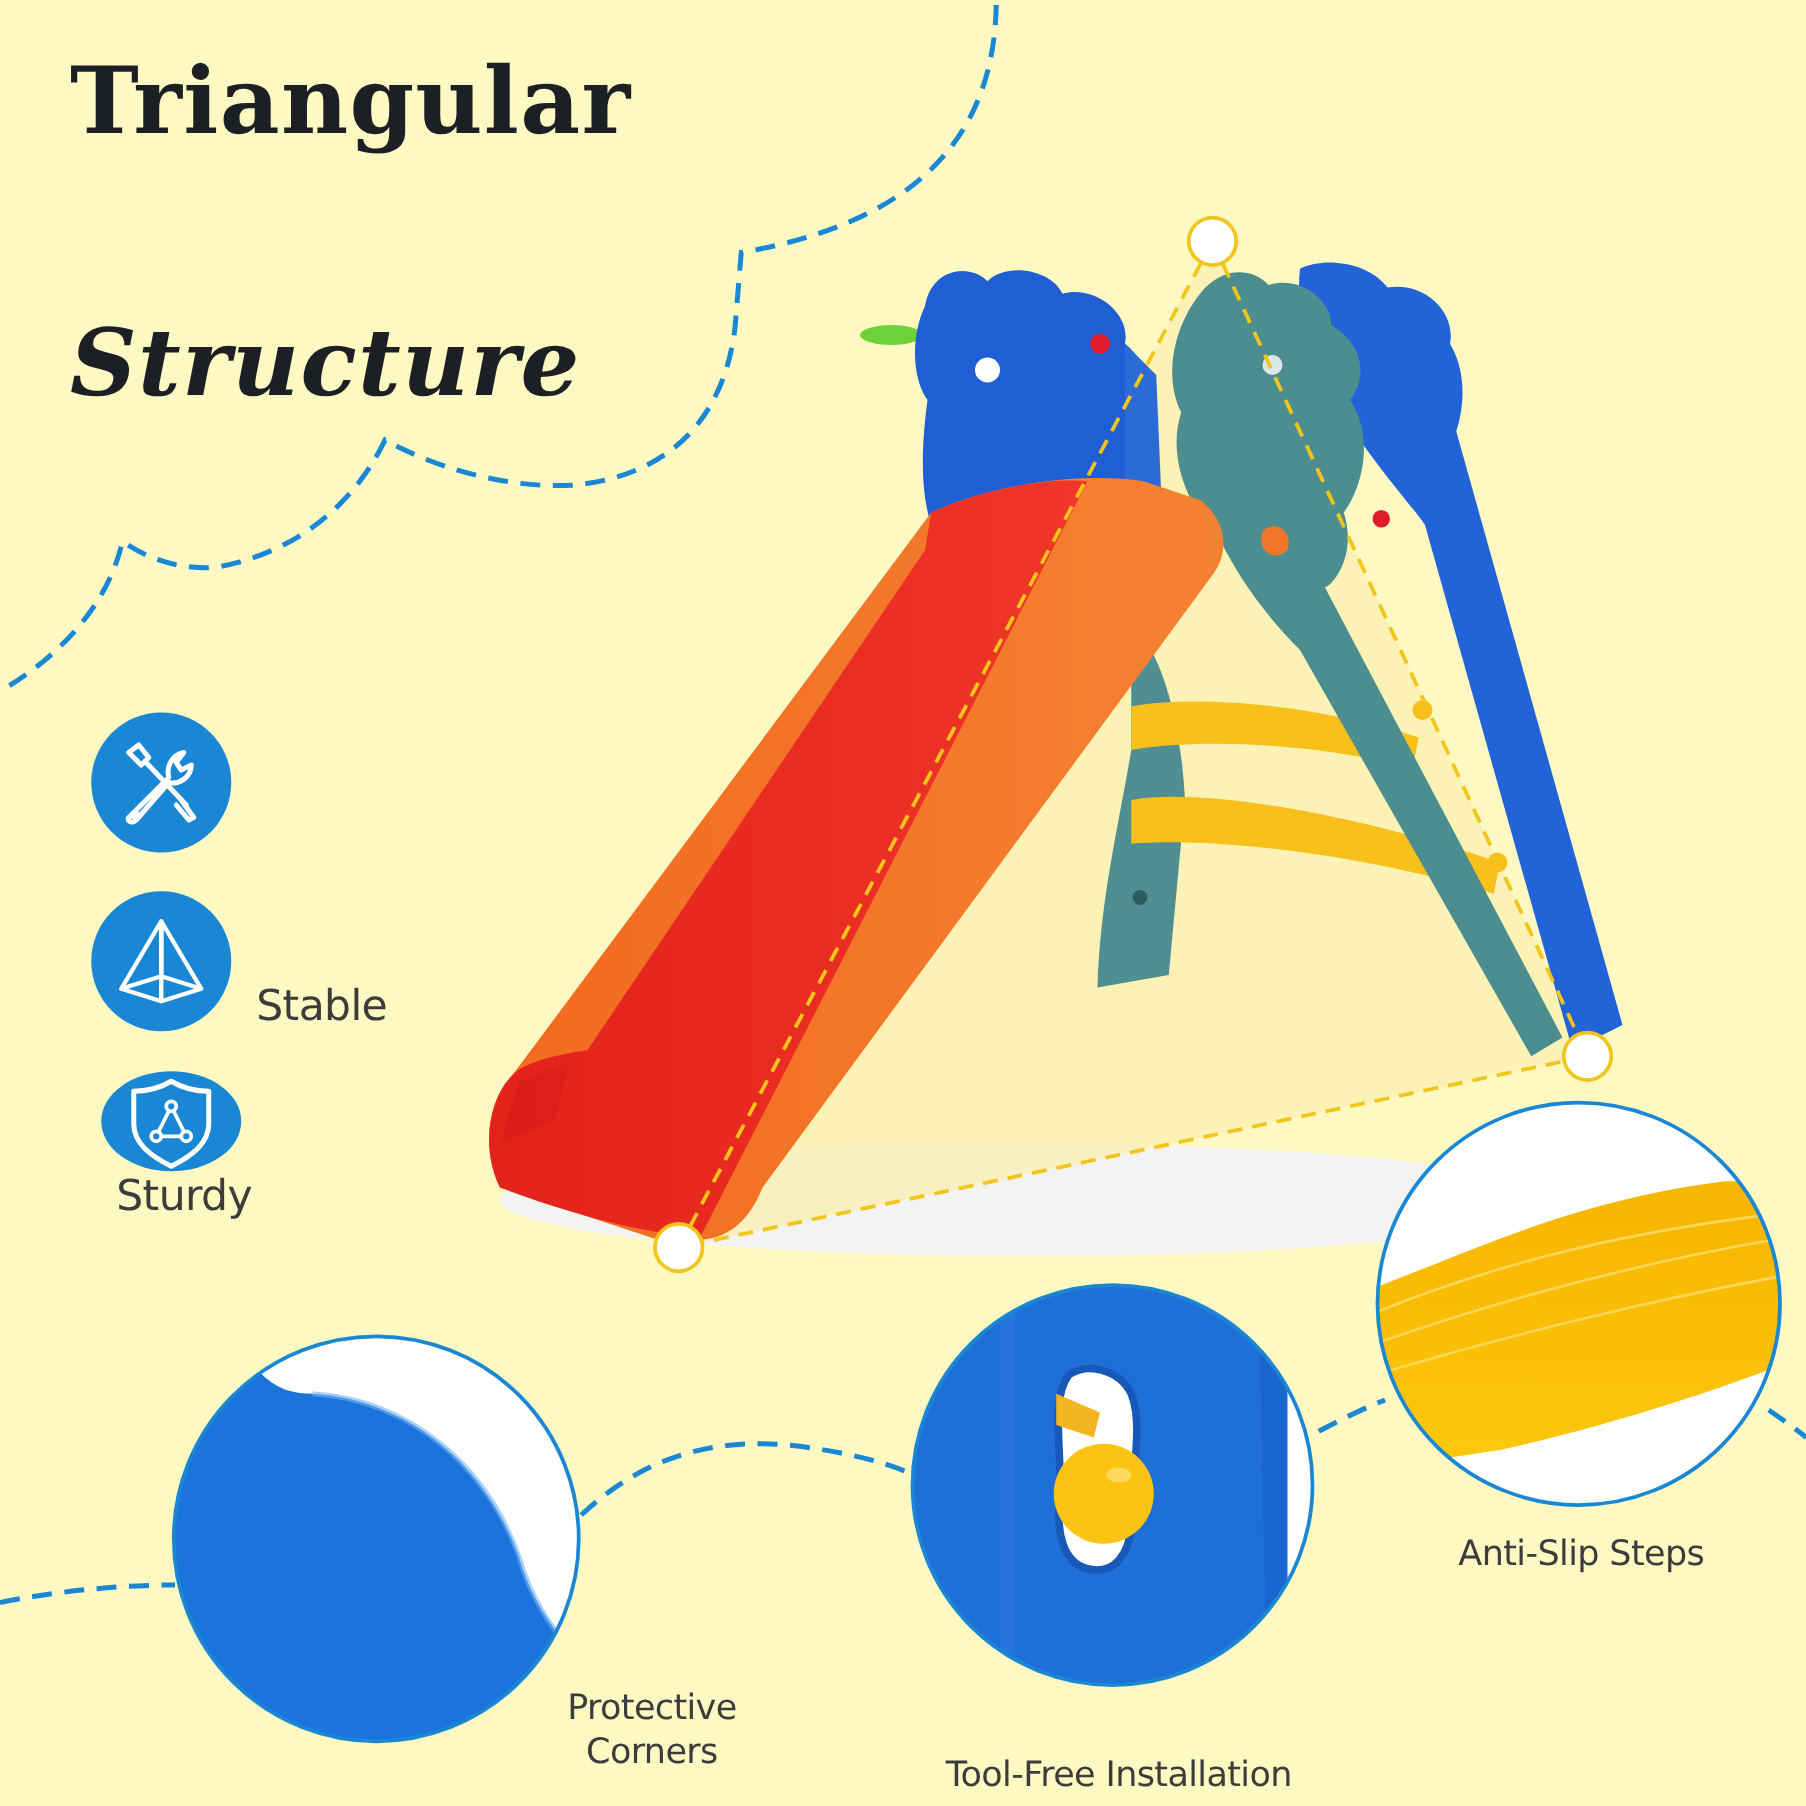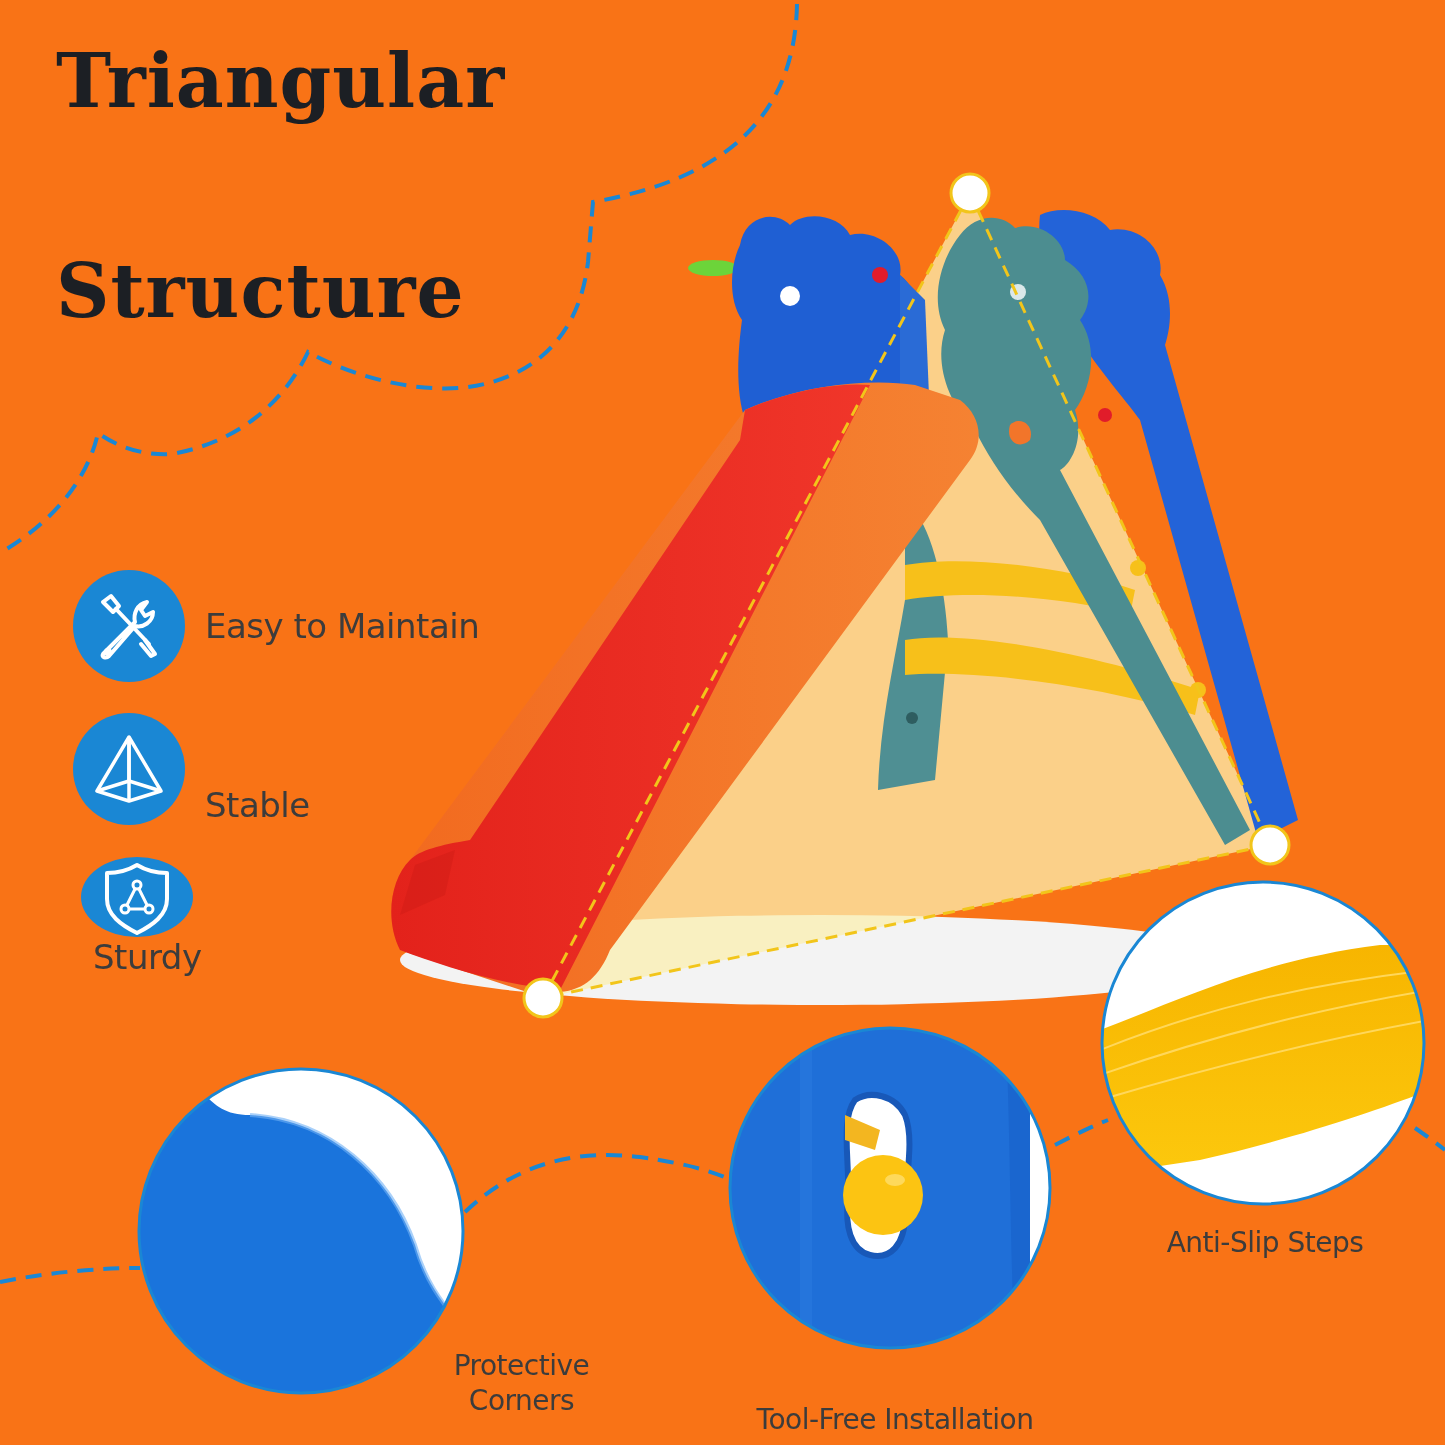--- a/index.html
+++ b/index.html
@@ -1,21 +1,21 @@
 <!DOCTYPE html>
 <html><head>
 <meta charset="utf-8">
 <style>
   html, body { margin: 0; padding: 0; background: #ffffff; }
   #canvas {
     position: relative;
     width: 1445px;
     height: 1445px;
     overflow: hidden;
-    background: #f97316;
+    background: #fef9c3;
   }
   svg.layer { position: absolute; left: 0; top: 0; }
   .headline {
     position: absolute;
     left: 56px;
     font-family: "DejaVu Serif", "Liberation Serif", serif;
     font-weight: bold;
     color: #1c1f24;
     font-size: 74px;
     line-height: 1;
@@ -61,21 +61,21 @@
 
   <svg class="layer" width="1445" height="1445">
     <path d="M797,4 C795,120 720,180 593,202 L588,262 C580,330 540,380 460,388 C400,392 340,370 308,352 C290,390 250,440 172,454 C140,456 115,445 98,433 C85,490 40,530 0,553" fill="none" stroke="#1a87d4" stroke-width="4" stroke-dasharray="16,10"></path>
     <path d="M0,1282 C50,1272 100,1268 140,1268" fill="none" stroke="#1a87d4" stroke-width="4" stroke-dasharray="16,10"></path>
     <path d="M465,1212 C520,1160 580,1150 640,1157 C690,1164 712,1172 727,1178" fill="none" stroke="#1a87d4" stroke-width="4" stroke-dasharray="16,10"></path>
     <path d="M1055,1145 C1080,1132 1095,1125 1108,1120" fill="none" stroke="#1a87d4" stroke-width="4" stroke-dasharray="16,10"></path>
     <path d="M1415,1128 C1425,1135 1435,1142 1445,1150" fill="none" stroke="#1a87d4" stroke-width="4" stroke-dasharray="16,10"></path>
   </svg>
 
   <div class="headline" style="top:44px;">Triangular</div>
-  <div class="headline" style="top:254px;">Structure</div>
+  <div class="headline" style="top:254px;font-style:italic;">Structure</div>
 
   <svg class="layer" width="1445" height="1445">
     <defs>
       <linearGradient id="redGrad" x1="0" y1="0" x2="1" y2="0">
         <stop offset="0" stop-color="#e3221b"></stop>
         <stop offset="1" stop-color="#f0362a"></stop>
       </linearGradient>
       <linearGradient id="orangeGrad" x1="0" y1="0" x2="1" y2="0">
         <stop offset="0" stop-color="#f26a1f"></stop>
         <stop offset="1" stop-color="#f58232"></stop>
@@ -129,21 +129,20 @@
       <svg width="80" height="80" viewBox="0 0 80 80">
         <g fill="none" stroke="#ffffff" stroke-width="4" stroke-linecap="round" stroke-linejoin="round">
           <path d="M14,68 L46,36 C44,28 48,18 58,16 L52,24 L56,30 L64,26 C64,36 54,42 46,40 L20,70 C17,73 12,71 14,68 Z"></path>
           <circle cx="19" cy="66" r="2"></circle>
           <path d="M14,16 L22,10 L30,20 L24,26 Z"></path>
           <path d="M27,23 L60,58"></path>
           <path d="M56,54 L66,68 L62,70 L52,58"></path>
         </g>
       </svg>
     </div>
-    <span class="feature-label">Easy to Maintain</span>
   </div>
 
   <div class="feature-row" style="top:713px;align-items:flex-end;">
     <div class="feature-icon">
       <svg width="80" height="80" viewBox="0 0 80 80">
         <g fill="none" stroke="#ffffff" stroke-width="3.5" stroke-linejoin="round">
           <path d="M40,8 L8,62 L40,72 L72,62 Z"></path>
           <path d="M40,8 L40,72"></path>
           <path d="M8,62 L40,52 L72,62"></path>
           <path d="M40,8 L40,52"></path>

